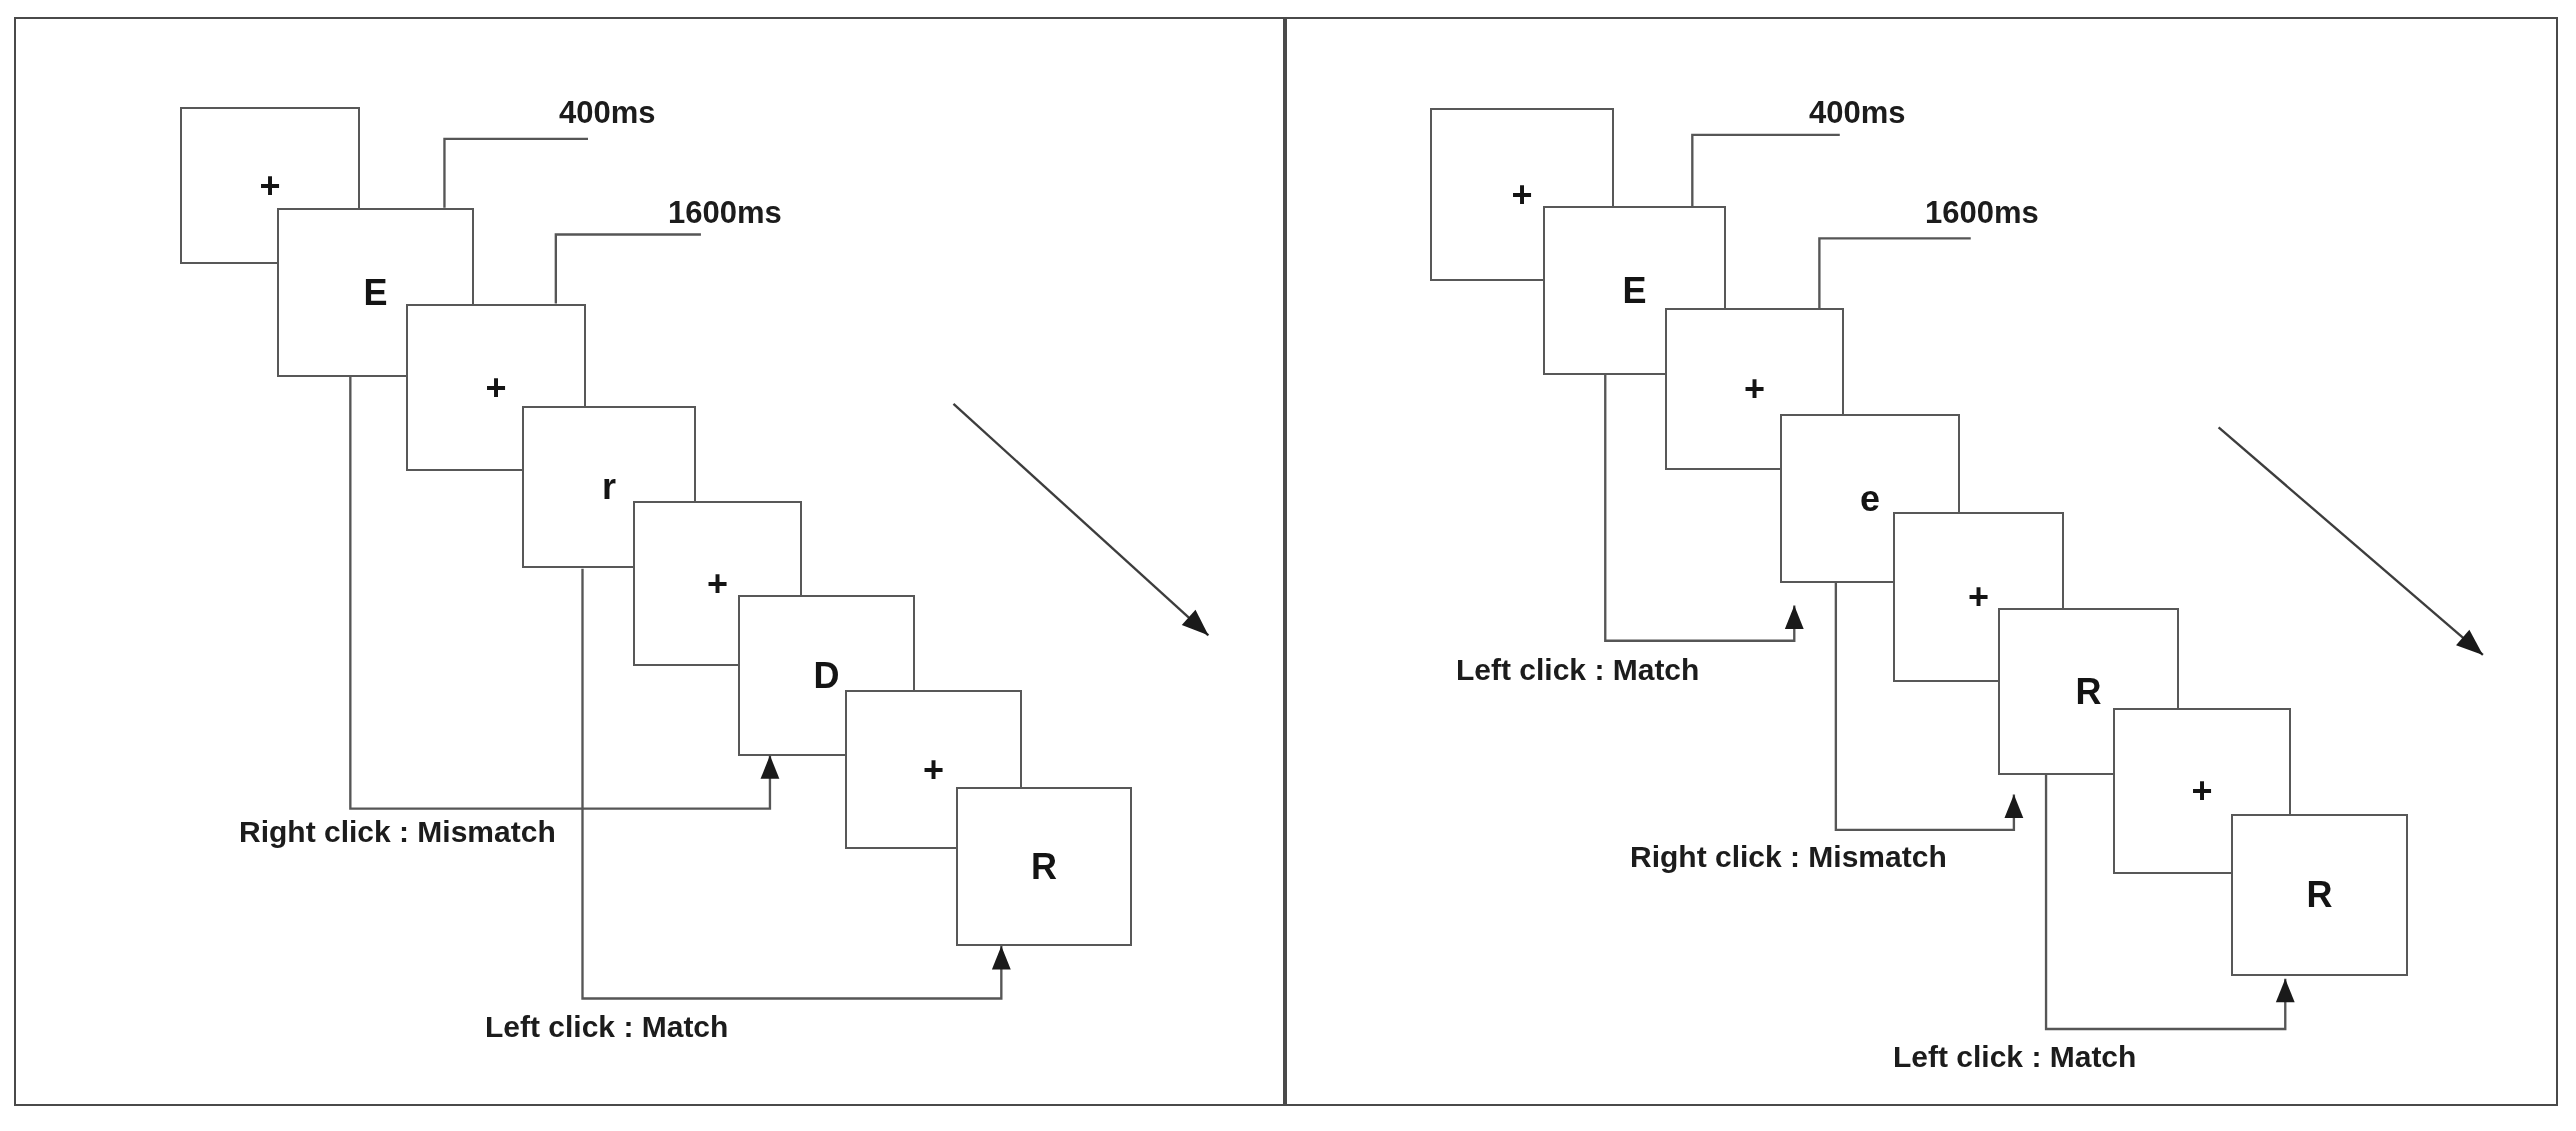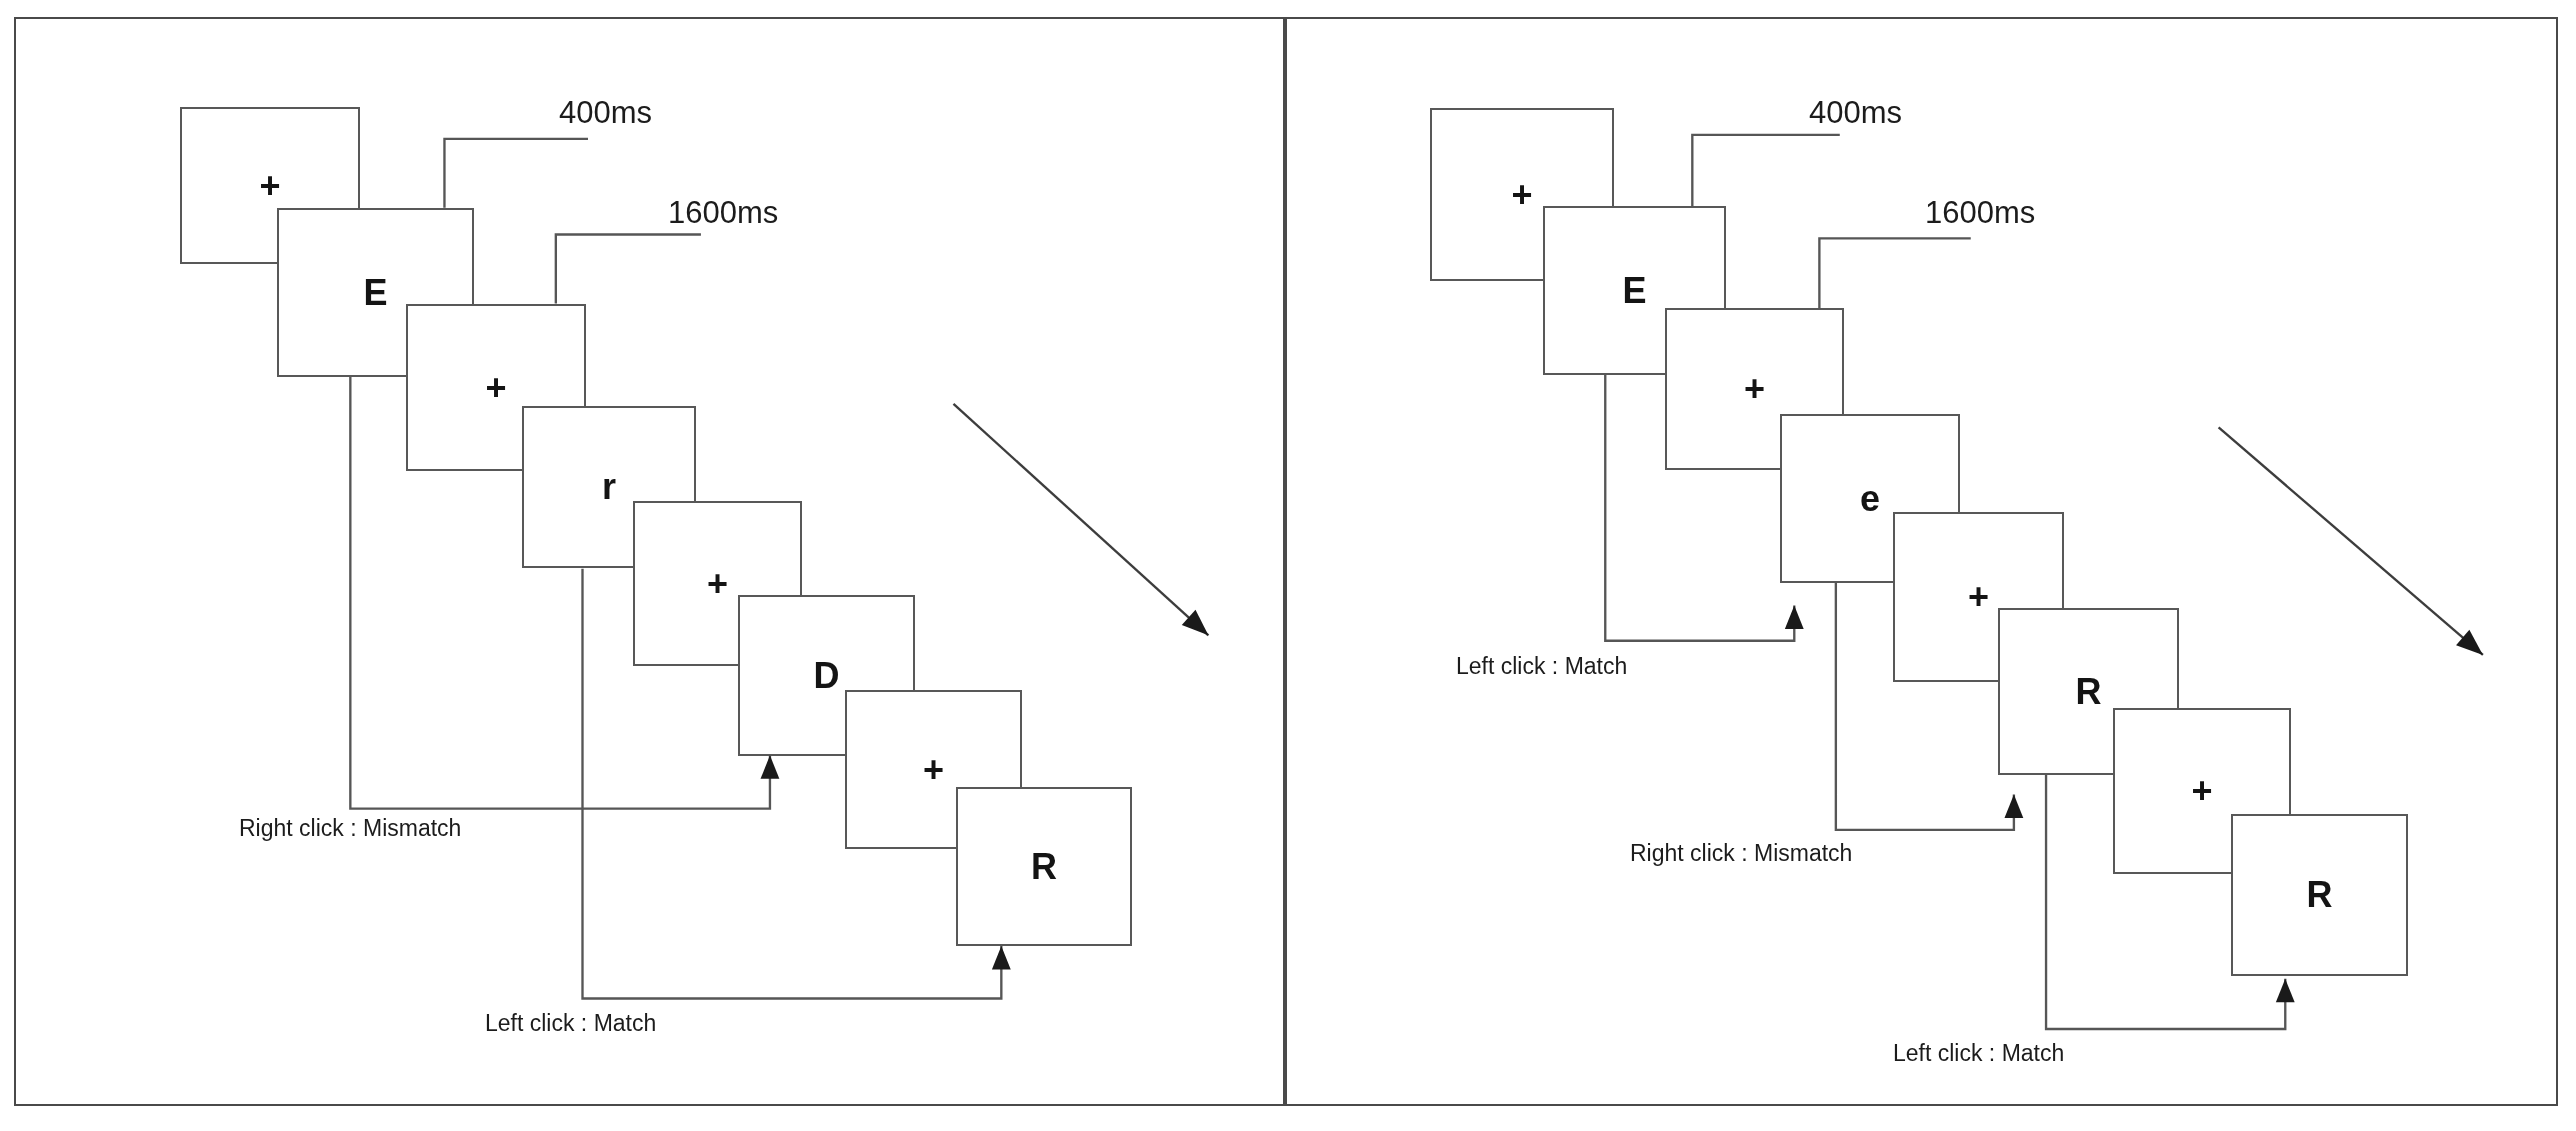--- a/index.html
+++ b/index.html
@@ -31,27 +31,27 @@
     justify-content:center;
   }
   .square span{
     font-weight:bold;
     font-size:36px;
     color:#141414;
     line-height:1;
   }
   .callout-label{
     position:absolute;
-    font-weight:normal;
+    font-weight:bold;
     color:#1c1c1c;
     white-space:nowrap;
     line-height:1.05;
   }
   .timing-label{font-size:31px;}
-  .response-label{font-size:23px;}
+  .response-label{font-size:30px;}
   svg.overlay{
     position:absolute;
     left:0;top:0;
     pointer-events:none;
   }
 </style>
 </head>
 <body>
 
 <div class="stage">

